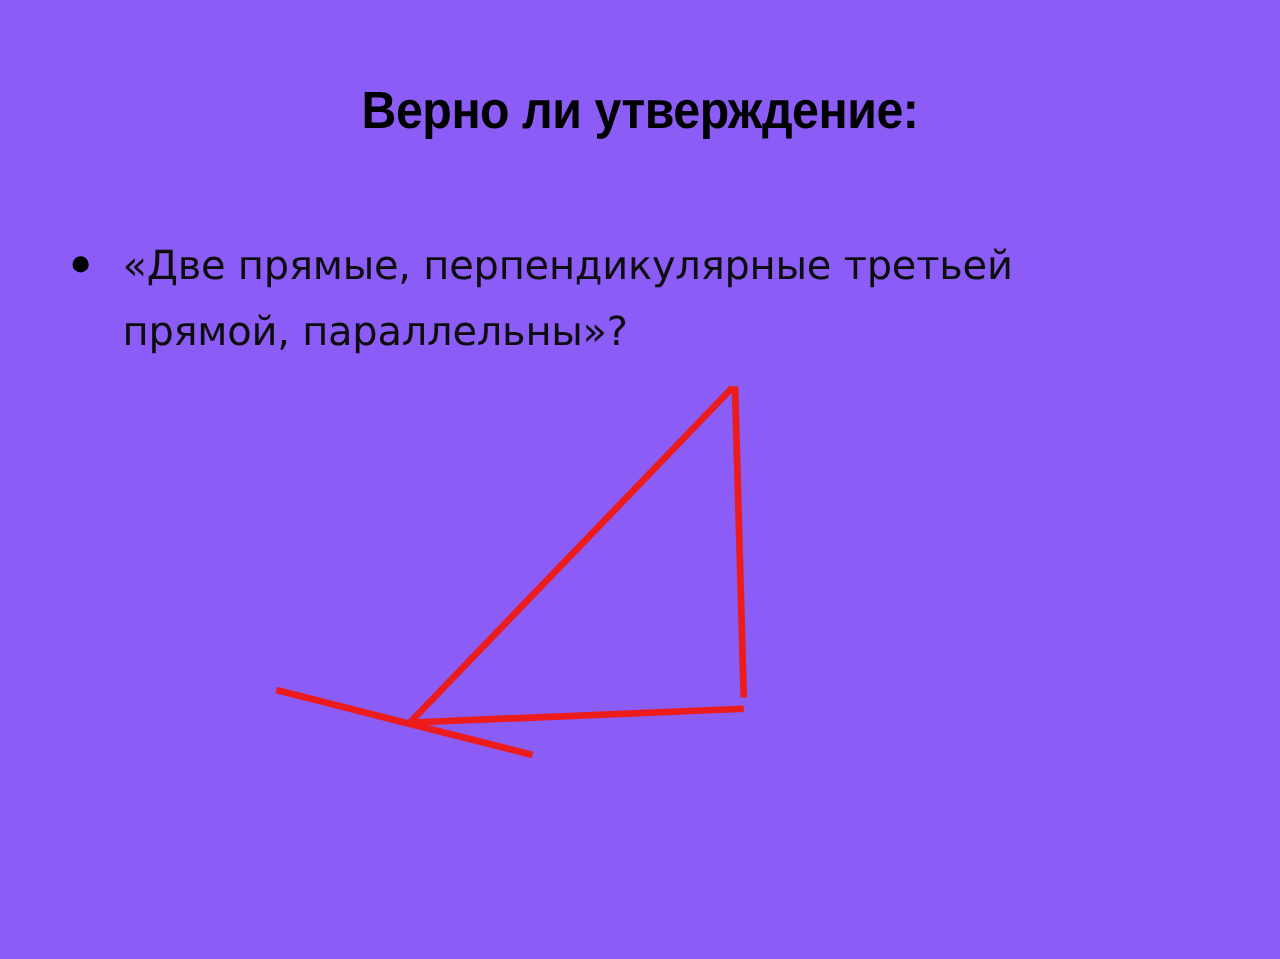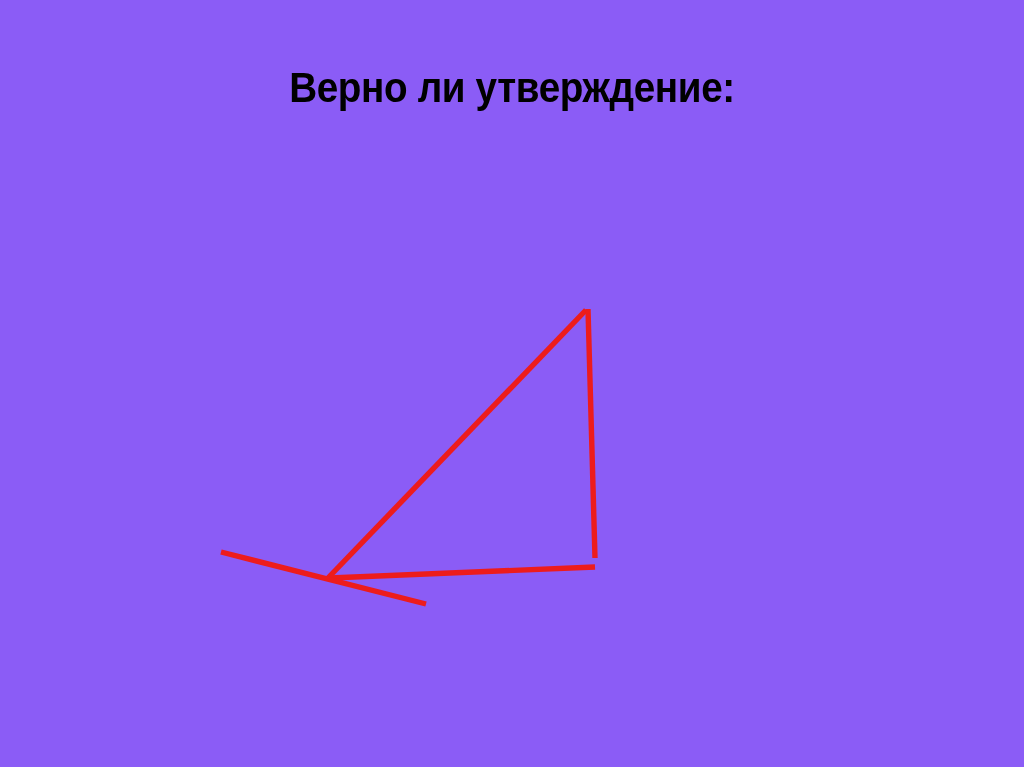--- a/index.html
+++ b/index.html
@@ -87,20 +87,27 @@
     fill: none;
   }
 </style>
 </head>
 <body>
 
 <div id="slide" style="background: #8b5cf6;">
 
   <div id="slide-title" style="color: rgb(0, 0, 0);">Верно ли утверждение:</div>
 
+  <ul id="body-list">
+    <li class="bullet-item" style="color: rgb(13, 13, 13);">
+      <span class="bullet-marker"></span>
+      <span class="bullet-line">«Две прямые, перпендикулярные третьей</span>
+      <span class="bullet-line">прямой, параллельны»?</span>
+    </li>
+  </ul>
 
   <svg id="figure" viewBox="0 0 1024 767" xmlns="http://www.w3.org/2000/svg">
     <line class="stroke" x1="586" y1="310" x2="328" y2="578" stroke="#ed1c1c" stroke-width="5.4"></line>
     <line class="stroke" x1="588" y1="309" x2="595" y2="558" stroke="#ed1c1c" stroke-width="5.4"></line>
     <line class="stroke" x1="330" y1="578" x2="595" y2="567" stroke="#ed1c1c" stroke-width="5.4"></line>
     <line class="stroke" x1="221" y1="552" x2="426" y2="604" stroke="#ed1c1c" stroke-width="5.4"></line>
   </svg>
 
 </div>
 

